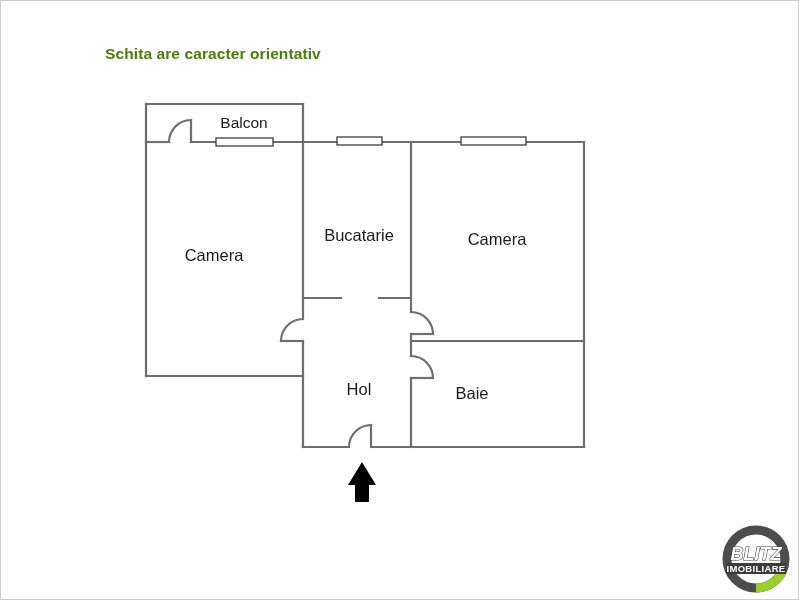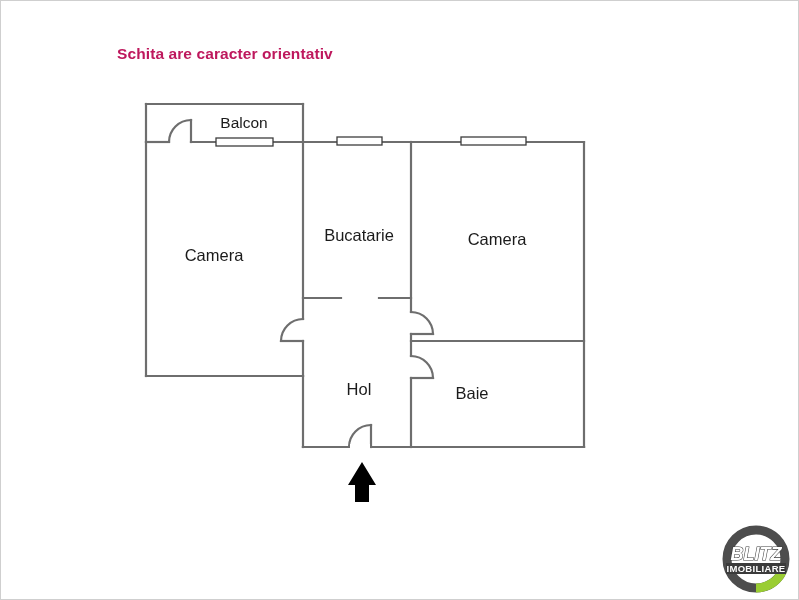--- a/index.html
+++ b/index.html
@@ -15,25 +15,25 @@
     position: relative;
     width: 799px;
     height: 600px;
     background: #ffffff;
     box-sizing: border-box;
     border: 1px solid #cfcfcf;
     overflow: hidden;
   }
   #plan-title {
     position: absolute;
-    left: 116px;
+    left: 104px;
     top: 44px;
     font-size: 15.5px;
     font-weight: 600;
-    color: #be185d;
+    color: #4d7c0f;
     letter-spacing: 0.1px;
     white-space: nowrap;
   }
   #floorplan-svg {
     position: absolute;
     left: 0;
     top: 0;
     width: 799px;
     height: 600px;
   }

